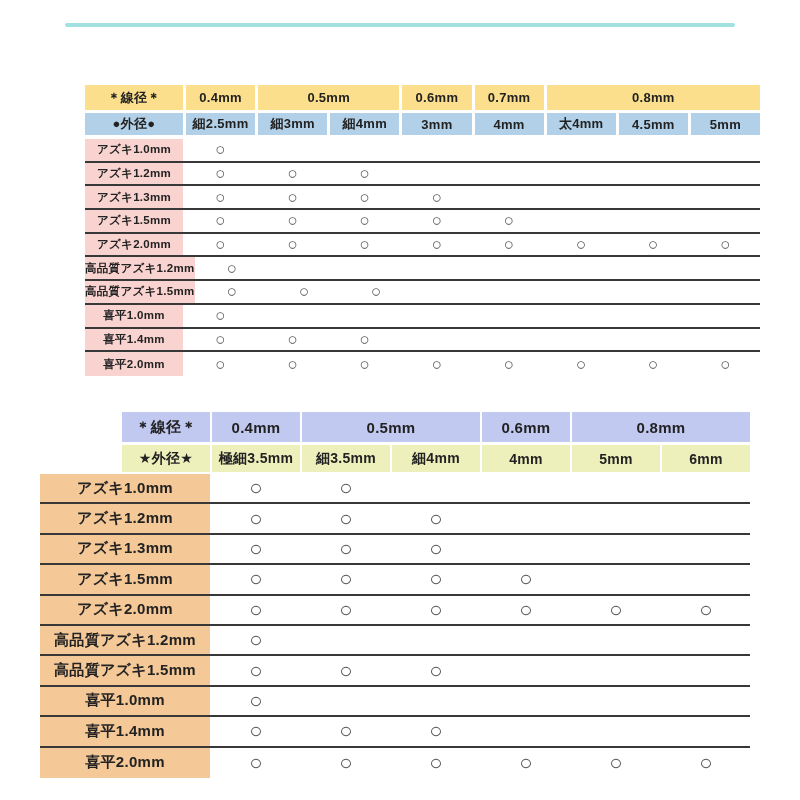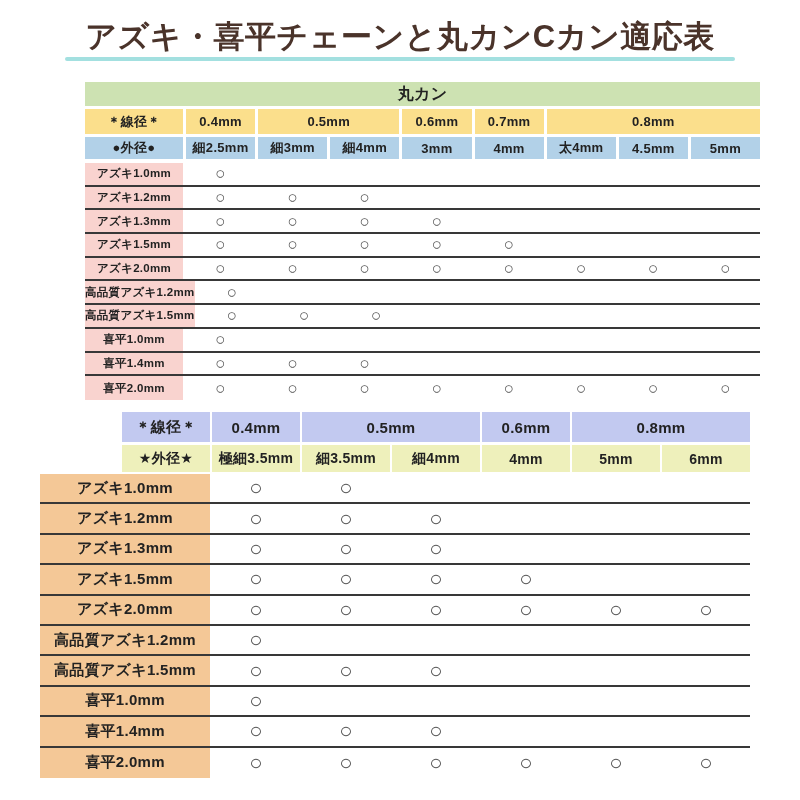--- a/index.html
+++ b/index.html
@@ -45,26 +45,24 @@
   #table2 .drow:last-child{border-bottom:none}
   #table2 .drow .label{background:#f4c897;font-size:15px}
   #table2 .mark{font-size:22px}
 
   .mark{font-weight:400;color:#555;line-height:1}
 </style>
 </head>
 <body>
 
 <div class="title-wrap">
-  <div class="page-title">アズキ・喜平チェーンと丸カンCカン適応表</div>
   <div class="title-underline"></div>
 </div>
 
 <div class="table" id="table1">
-    <div class="band cell" style="margin-left: 0px; width: 675px;">丸カン</div>
     <div class="row wire-row" style="margin-left: 0px;">
       <div class="cell" style="flex: 0 0 98px;">＊線径＊</div>
       <div class="cell" style="flex: 0 0 69.125px;">0.4mm</div>
       <div class="cell" style="flex: 0 0 141.25px;">0.5mm</div>
       <div class="cell" style="flex: 0 0 69.125px;">0.6mm</div>
       <div class="cell" style="flex: 0 0 69.125px;">0.7mm</div>
       <div class="cell" style="flex: 0 0 213.375px;">0.8mm</div>
     </div>
     <div class="row outer-row" style="margin-left: 0px;">
       <div class="cell" style="flex: 0 0 98px;">●外径●</div>

